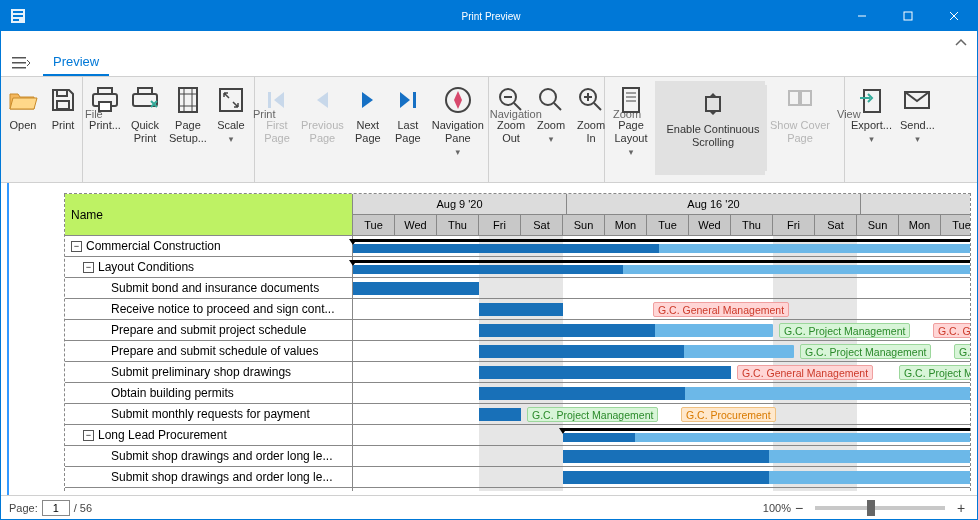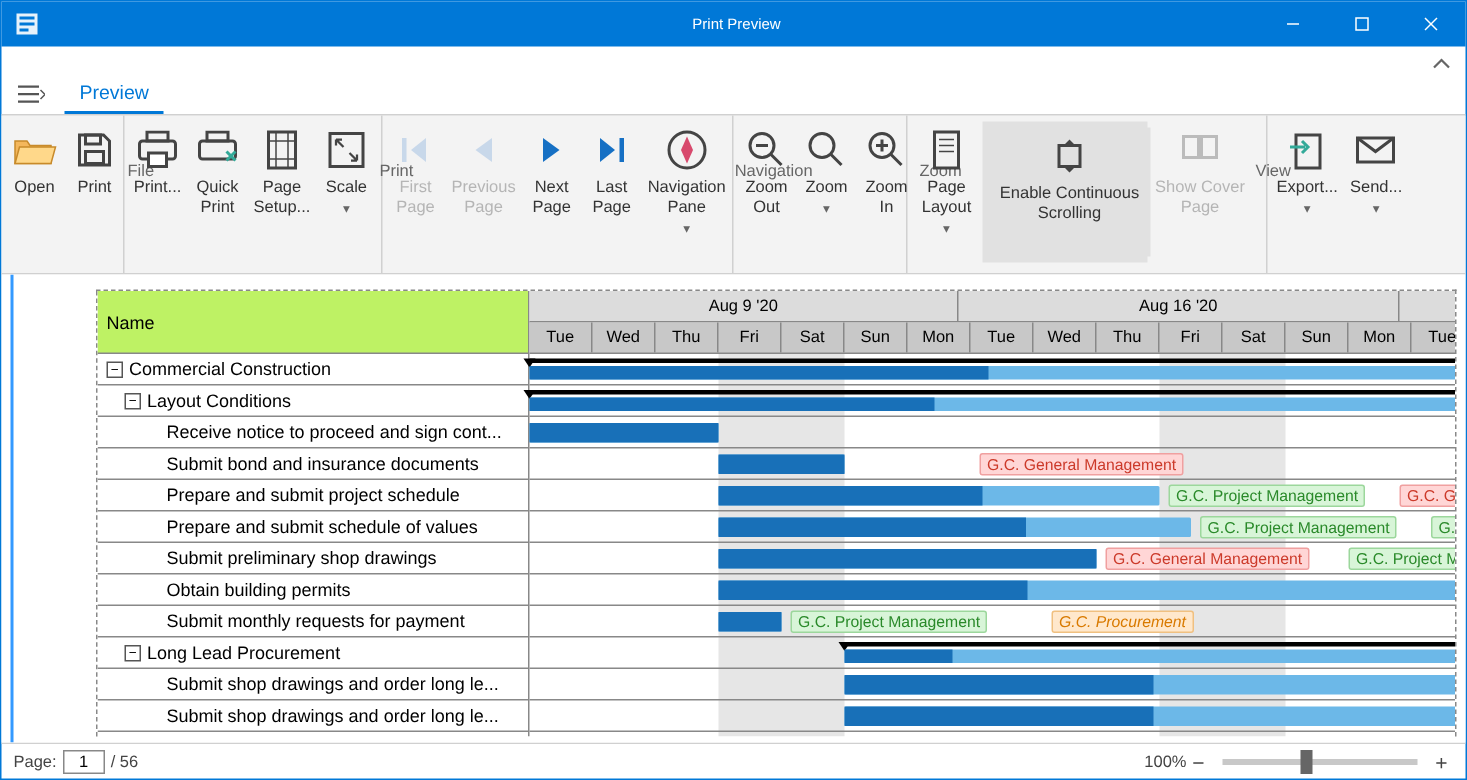--- a/index.html
+++ b/index.html
@@ -379,24 +379,24 @@
             <div class="rows" id="name-rows">
                 <div class="row level0">
                   <span class="toggle">−</span>
                   <span>Commercial Construction</span>
                 </div>
                 <div class="row level1">
                   <span class="toggle">−</span>
                   <span>Layout Conditions</span>
                 </div>
                 <div class="row level2">
+                  <span>Submit bond and insurance documents</span>
+                </div>
+                <div class="row level2">
                   <span>Receive notice to proceed and sign cont...</span>
-                </div>
-                <div class="row level2">
-                  <span>Submit bond and insurance documents</span>
                 </div>
                 <div class="row level2">
                   <span>Prepare and submit project schedule</span>
                 </div>
                 <div class="row level2">
                   <span>Prepare and submit schedule of values</span>
                 </div>
                 <div class="row level2">
                   <span>Submit preliminary shop drawings</span>
                 </div>
@@ -419,21 +419,21 @@
               </div>
           </div>
           <div class="chartpane">
 
             <div class="bgcol" style="left:126px; width:84px;"></div>
             <div class="bgcol" style="left:420px; width:84px;"></div>
 
             <div class="meat">
               <div class="hdr2">
                 <div class="weekrow" id="weekrow">
-                    <div class="weekcell" style="width: 286px;">Aug 9 '20</div>
+                    <div class="weekcell" style="width: 214px;">Aug 9 '20</div>
                     <div class="weekcell" style="width: 294px;">Aug 16 '20</div>
                     <div class="weekcell" style="width: 294px;">Aug 23 '20</div>
                   </div>
                 <div class="dayrow" id="dayrow">
                     <div class="daycell">Tue</div>
                     <div class="daycell">Wed</div>
                     <div class="daycell">Thu</div>
                     <div class="daycell">Fri</div>
                     <div class="daycell">Sat</div>
                     <div class="daycell">Sun</div>
@@ -496,21 +496,21 @@
                   <div class="crow">
                     <div class="bar" style="left: 126px; width: 588px; background: rgb(108, 184, 232);">
                       <div class="prog" style="width: 35%;"></div>
                     </div>
                   </div>
                   <div class="crow">
                     <div class="bar" style="left: 126px; width: 42px; background: rgb(108, 184, 232);">
                       <div class="prog" style="width: 100%;"></div>
                     </div>
                     <div class="tag green" style="left: 174px;">G.C. Project Management</div>
-                    <div class="tag orange" style="left: 348px; font-style: italic;">G.C. Procurement</div>
+                    <div class="tag orange" style="left: 328px;">G.C. Procurement</div>
                   </div>
                   <div class="crow">
                     <div class="sumbar" style="left: 210px; width: 900px;"></div>
                     <div class="bar" style="left: 210px; width: 900px; top: 8px; height: 9px; background: rgb(108, 184, 232);">
                       <div class="prog" style="width: 8%;"></div>
                     </div>
                   </div>
                   <div class="crow">
                     <div class="bar" style="left: 210px; width: 588px; background: rgb(108, 184, 232);">
                       <div class="prog" style="width: 35%;"></div>

